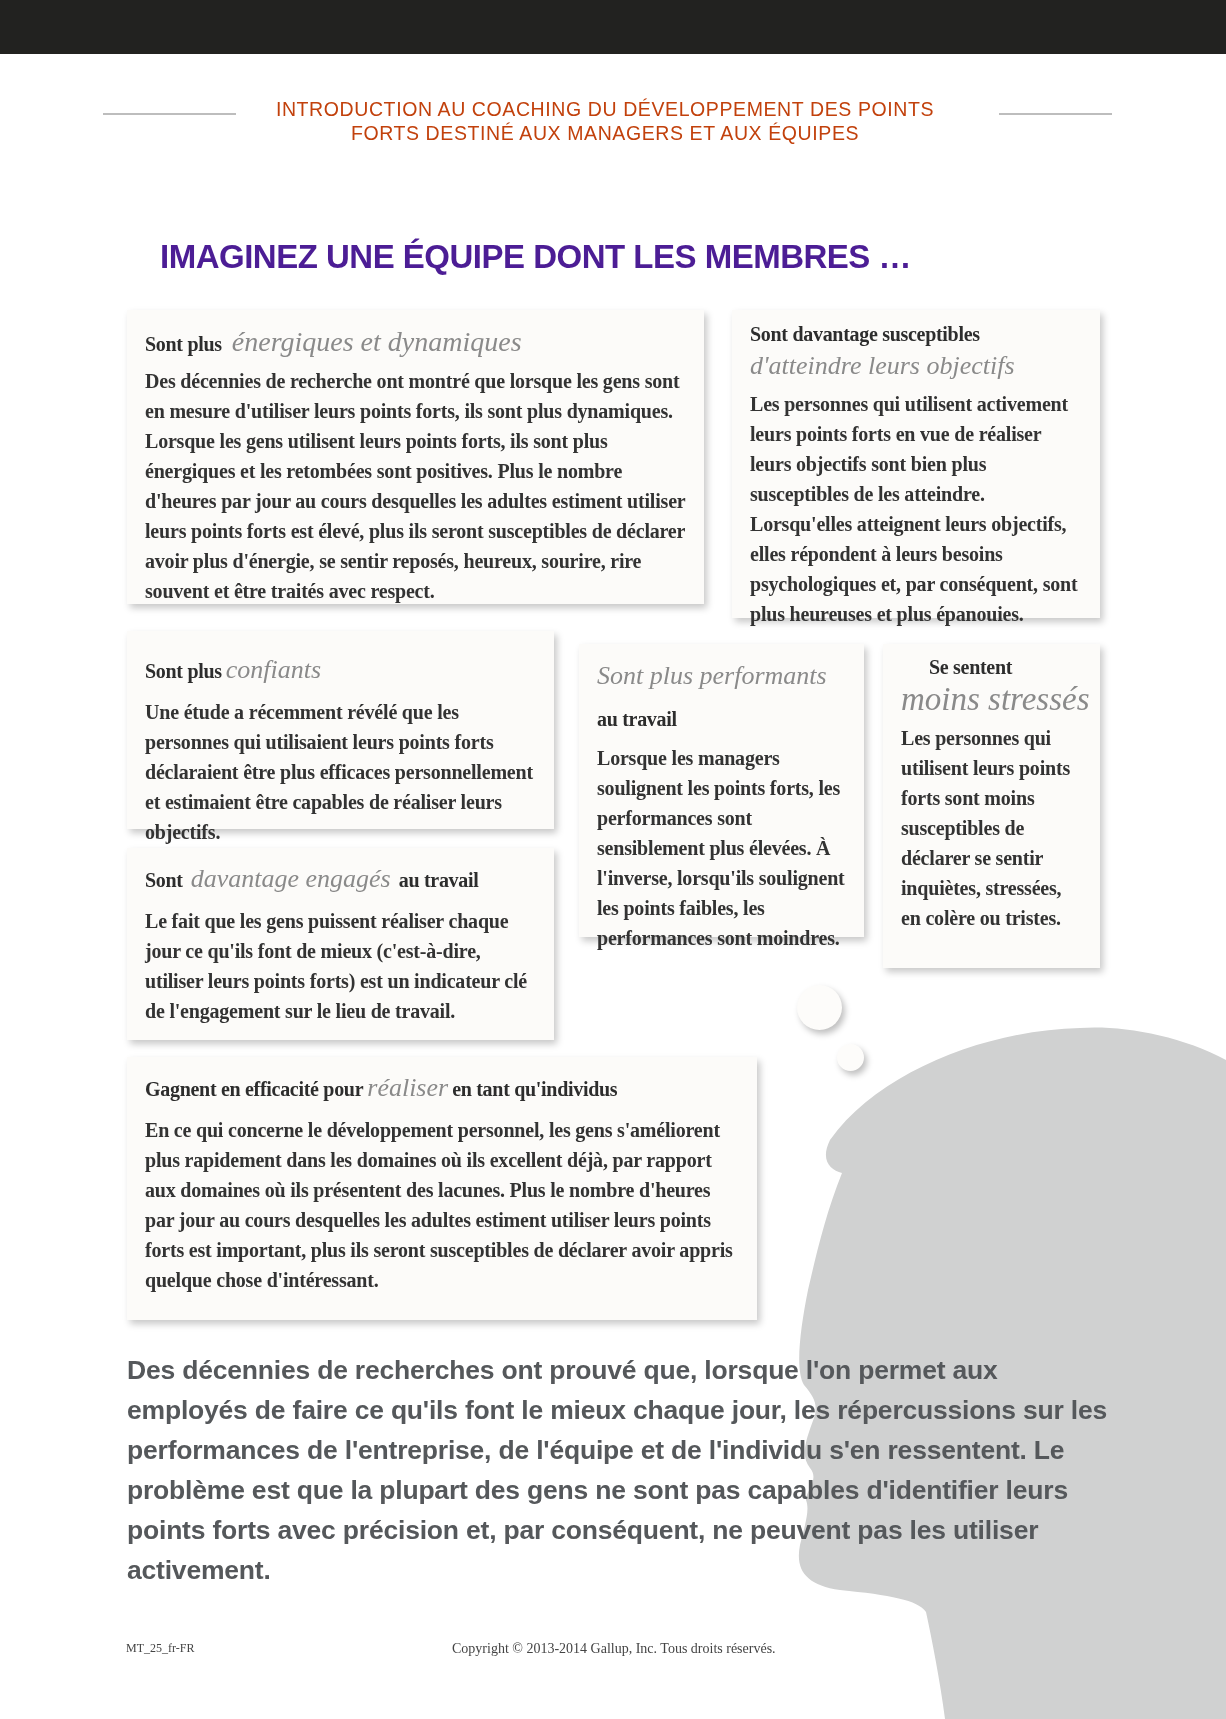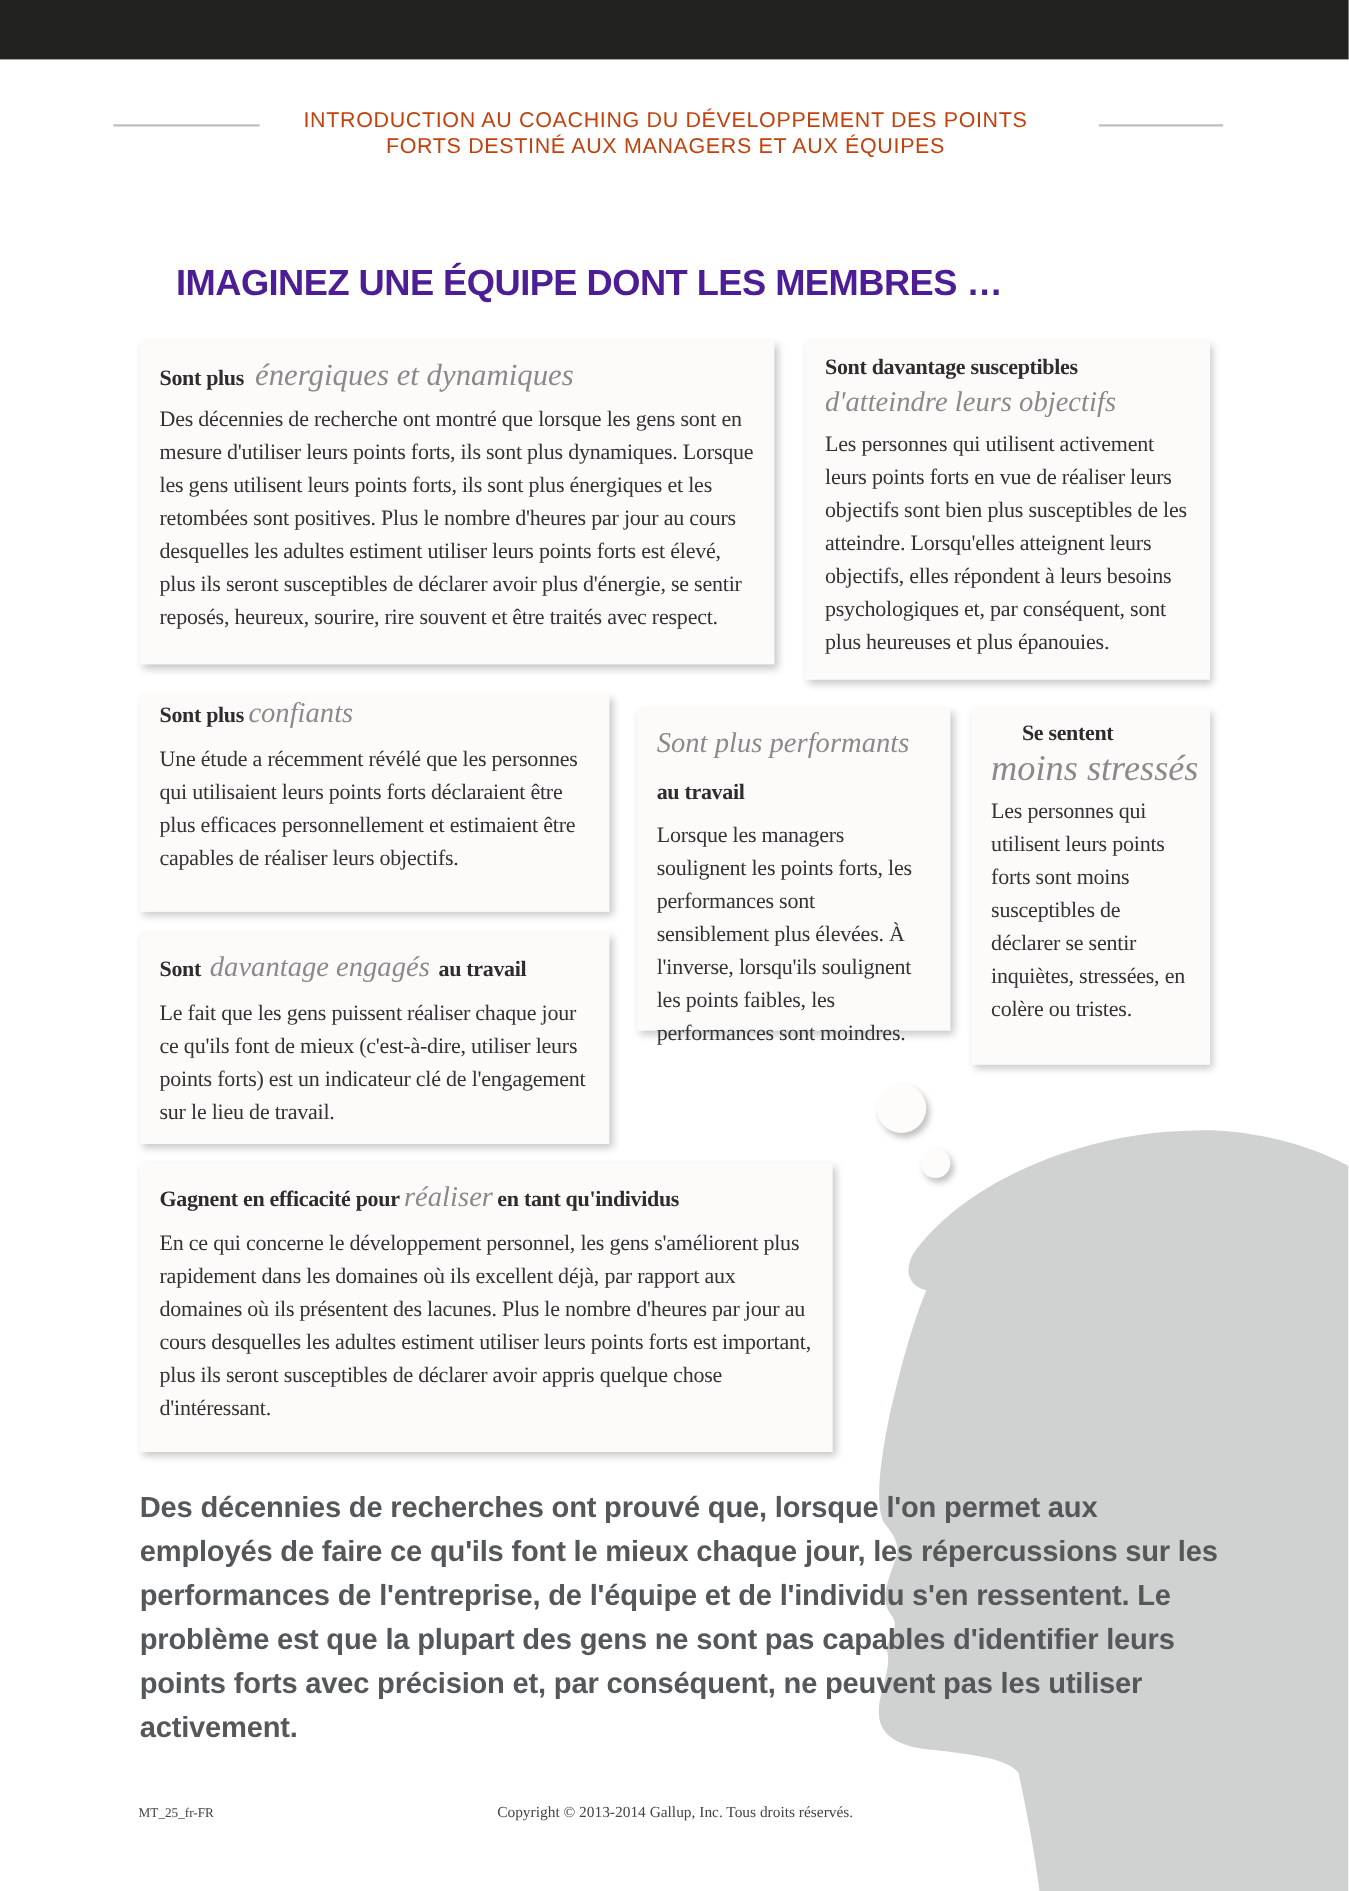--- a/index.html
+++ b/index.html
@@ -35,21 +35,21 @@
     box-shadow: 3px 4px 7px rgba(0,0,0,0.22);
     box-sizing: border-box; padding: 0 18px;
   }
   .card .h {
     font-weight: bold; color: #2d2d2d; font-size: 20px; letter-spacing: -0.3px;
   }
   .card .em {
     font-style: italic; color: #8a8a8a; font-weight: normal; font-size: 26px; letter-spacing: 0;
   }
   .card .body {
-    font-size: 20px; line-height: 30px; color: #333; letter-spacing: -0.2px;
+    font-size: 20px; line-height: 30px; color: #333; letter-spacing: -0.2px; font-weight: bold;
   }
   .summary {
     position: absolute; left: 127px; top: 1350px; width: 980px;
     font-family: "Liberation Sans", sans-serif; font-weight: bold;
     font-size: 26.5px; line-height: 40px; color: #55585b; letter-spacing: -0.2px;
   }
   .footer-code {
     position: absolute; left: 126px; top: 1641px; font-size: 12px; color: #444;
   }
   .footer-copy {
@@ -99,21 +99,21 @@
   <div class="body" style="margin-top:4px;">Des décennies de recherche ont montré que lorsque les gens sont en mesure d'utiliser leurs points forts, ils sont plus dynamiques. Lorsque les gens utilisent leurs points forts, ils sont plus énergiques et les retombées sont positives. Plus le nombre d'heures par jour au cours desquelles les adultes estiment utiliser leurs points forts est élevé, plus ils seront susceptibles de déclarer avoir plus d'énergie, se sentir reposés, heureux, sourire, rire souvent et être traités avec respect.</div>
 </div>
 
 <div class="card" style="left:732px; top:310px; width:368px; height:308px;">
   <div style="margin-top:13px;" class="h">Sont davantage susceptibles</div>
   <div class="em" style="line-height:40px; white-space:nowrap;">d'atteindre leurs objectifs</div>
   <div class="body" style="margin-top:3px;">Les personnes qui utilisent activement leurs points forts en vue de réaliser leurs objectifs sont bien plus susceptibles de les atteindre. Lorsqu'elles atteignent leurs objectifs, elles répondent à leurs besoins psychologiques et, par conséquent, sont plus heureuses et plus épanouies.</div>
 </div>
 
 <div class="card" style="left:127px; top:631px; width:427px; height:198px;">
-  <div style="margin-top:2px; height:36px; white-space:nowrap;">
+  <div style="margin-top:24px; height:36px; white-space:nowrap;">
     <span class="h">Sont plus</span>
     <span class="em">confiants</span>
   </div>
   <div class="body" style="margin-top:6px;">Une étude a récemment révélé que les personnes qui utilisaient leurs points forts déclaraient être plus efficaces personnellement et estimaient être capables de réaliser leurs objectifs.</div>
 </div>
 
 <div class="card" style="left:127px; top:848px; width:427px; height:192px;">
   <div style="margin-top:16px; height:36px; white-space:nowrap;">
     <span class="h">Sont</span>
     <span class="em" style="margin-left:4px;">davantage engagés</span>

